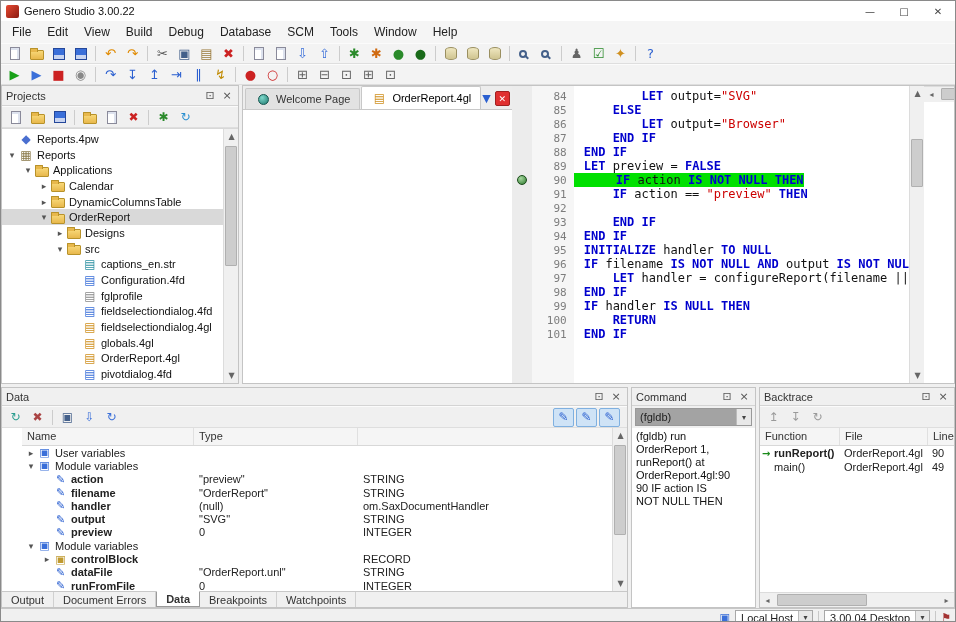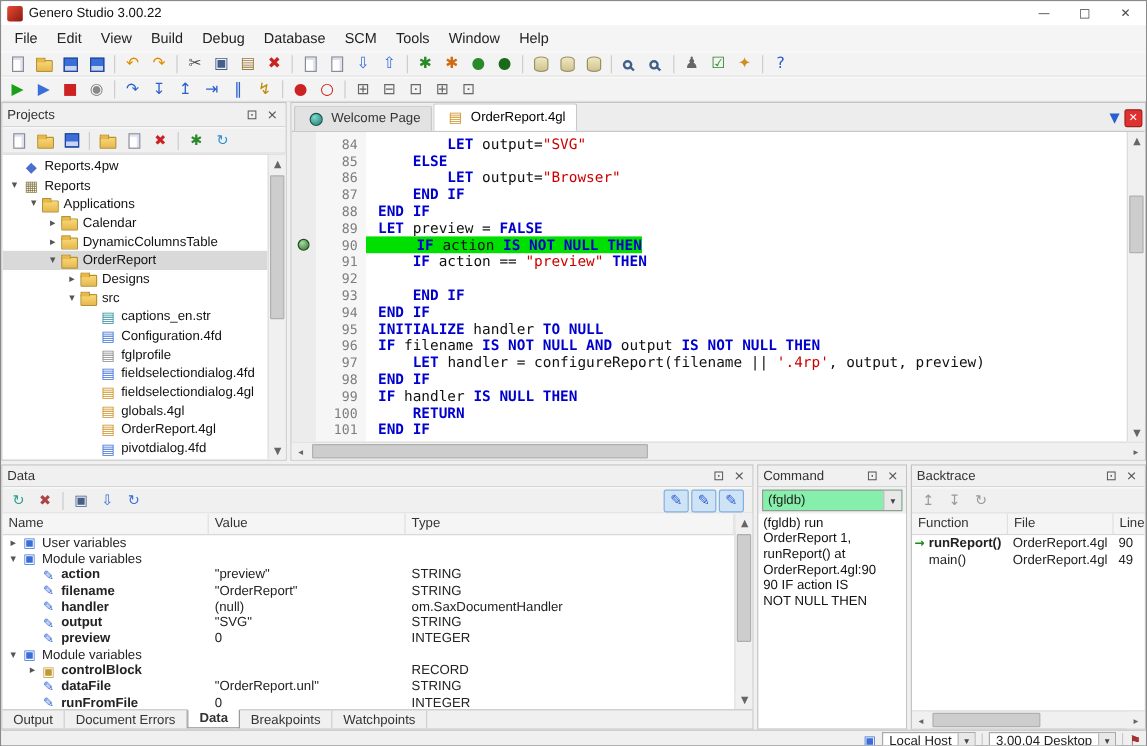--- a/index.html
+++ b/index.html
@@ -62,21 +62,21 @@
   
   .vscroll{width:15px;background:#f0f0f0;border-left:1px solid #dcdcdc;display:flex;flex-direction:column;flex:none;}
   .hscroll{height:15px;background:#f0f0f0;border-top:1px solid #dcdcdc;display:flex;flex:none;}
   .sb-btn{width:15px;height:15px;display:flex;align-items:center;justify-content:center;font-size:8px;color:#666;background:#f0f0f0;font-family:"DejaVu Sans",sans-serif;flex:none;}
   .sb-track{flex:1;position:relative;}
   .sb-thumb{position:absolute;background:#cdcdcd;border:1px solid #b0b0b0;border-radius:1px;}
   .vscroll .sb-thumb{left:1px;right:1px;}
   .hscroll .sb-thumb{top:1px;bottom:1px;}
 
   
-  .editor-panel{flex:1;background:#ffffff;border:1px solid #c4c4c4;display:flex;flex-direction:column;overflow:hidden;}
+  .editor-panel{flex:1;background:#ffffff;border:1px solid #c4c4c4;display:flex;flex-direction:row;overflow:hidden;}
   .tabbar{height:24px;background:#ededed;border-bottom:1px solid #c8c8c8;display:flex;align-items:flex-end;padding:0 2px;flex:none;}
   .etab{height:21px;display:flex;align-items:center;gap:5px;padding:0 9px;font-size:11px;background:#e2e2e2;border:1px solid #c8c8c8;border-bottom:none;margin-right:1px;border-radius:2px 2px 0 0;color:#333;}
   .etab.active{background:#ffffff;height:23px;color:#000;}
   .tabbar-right{margin-left:auto;display:flex;align-items:center;gap:4px;padding-bottom:3px;}
   .filter-btn{color:var(--accent_blue,#2a5fd0);font-size:11px;font-family:"DejaVu Sans",sans-serif;}
   .editor-close{width:15px;height:15px;background:var(--tab_close_red,#e03030);border:1px solid #a02020;color:#fff;font-size:9px;display:flex;align-items:center;justify-content:center;border-radius:2px;font-family:"DejaVu Sans",sans-serif;}
 
   .code-wrap{flex:1;display:flex;overflow:hidden;}
   .code{flex:1;overflow:hidden;padding-top:3px;background:linear-gradient(to right,#ececec 0 20px,#f6f6f6 20px 62px,#ffffff 62px);}
   .code-row{display:flex;height:14px;align-items:center;}
@@ -90,37 +90,37 @@
   .tok-n{color:#111;}
   .tok-w{}
 
   
   .bottom{flex:none;height:221px;display:flex;margin-top:0;}
   .data-panel{width:627px;flex:none;}
   .command-panel{width:125px;flex:none;}
   .backtrace-panel{flex:1;}
 
   .dt-area{flex:1;display:flex;overflow:hidden;background:#ffffff;}
-  .dt-body{flex:1;overflow:hidden;display:flex;flex-direction:column;}
+  .dt-body{flex:1;overflow:hidden;display:flex;flex-direction:column;margin-left:20px;}
   .dt-header{display:grid;grid-template-columns:172px 164px 1fr;height:18px;background:#f5f5f5;border-bottom:1px solid #d8d8d8;flex:none;}
   .dt-header>div{padding:2px 5px;border-right:1px solid #e0e0e0;color:#333;}
   .dt-rows{flex:1;overflow:hidden;}
   .dt-row{display:grid;grid-template-columns:172px 164px 1fr;height:13.3px;align-items:center;}
   .dt-name{display:flex;align-items:center;overflow:hidden;white-space:nowrap;}
   .dt-name .ticon{width:15px;font-size:11px;}
   .dt-name .nm{padding-left:3px;}
   .dt-row .bold{font-weight:bold;}
   .dt-val,.dt-type{padding:0 5px;white-space:nowrap;overflow:hidden;}
 
   .bottom-tabs{height:16px;background:#f0f0f0;border-top:1px solid #c8c8c8;display:flex;align-items:stretch;flex:none;}
   .btab{padding:1px 9px;display:flex;align-items:center;font-size:11px;color:#333;border-right:1px solid #d0d0d0;}
   .btab.active{background:#ffffff;font-weight:bold;border:1px solid #9a9a9a;border-top:1px solid #ffffff;margin-top:-1px;}
 
   .cmd-row{height:22px;display:flex;align-items:center;padding:2px 3px;flex:none;background:#f0f0f0;}
-  .combo{flex:1;height:18px;background:#86efac;border:1px solid #999999;display:flex;align-items:center;font-size:11px;}
+  .combo{flex:1;height:18px;background:#a3a3a3;border:1px solid #999999;display:flex;align-items:center;font-size:11px;}
   .combo .cv{flex:1;padding:0 4px;white-space:nowrap;overflow:hidden;}
   .combo .ca{width:15px;height:100%;background:#e8e8e8;border-left:1px solid #bbbbbb;display:flex;align-items:center;justify-content:center;font-size:8px;color:#444;font-family:"DejaVu Sans",sans-serif;}
   .cmd-out{flex:1;background:#ffffff;padding:2px 4px;overflow:hidden;font-size:11px;line-height:13px;color:#111;}
 
   .bt-header{display:grid;grid-template-columns:80px 88px 1fr;height:18px;background:#f5f5f5;border-bottom:1px solid #d8d8d8;flex:none;}
   .bt-header>div{padding:2px 5px;border-right:1px solid #e0e0e0;color:#333;}
   .bt-rows{flex:1;background:#ffffff;overflow:hidden;}
   .bt-row{display:grid;grid-template-columns:80px 88px 1fr;height:14px;align-items:center;}
   .bt-fn{display:flex;align-items:center;padding-left:2px;white-space:nowrap;overflow:hidden;}
   .bt-arrow{width:12px;color:#1a8a1a;font-weight:bold;font-family:"DejaVu Sans",sans-serif;font-size:10px;flex:none;}
@@ -632,21 +632,20 @@
             </div>
             <div class="tb-btn toggled">
               <span class="tb-glyph" style="color: rgb(42, 95, 208);">✎</span>
             </div>
           </div>
       </div>
       <div class="dt-area">
         <div class="dt-body">
           <div class="dt-header">
               <div>Name</div>
-              <div>Value</div>
               <div>Type</div>
             </div>
           <div class="dt-rows">
               <div class="dt-row">
                 <div class="dt-name" style="padding-left: 3px;">
                   <span class="expander">▸</span>
                   <span class="ticon" style="color: rgb(58, 111, 217);">▣</span>
                   <span class="nm">User variables</span>
                 </div>
                 <div class="dt-val"></div>

